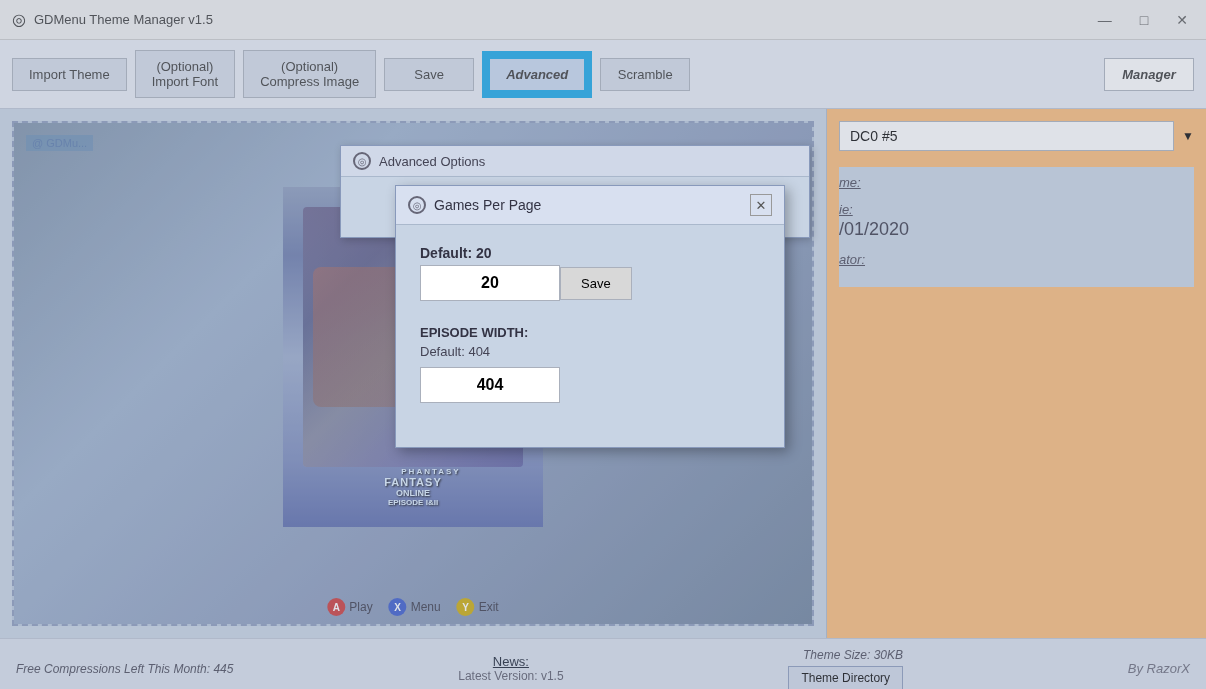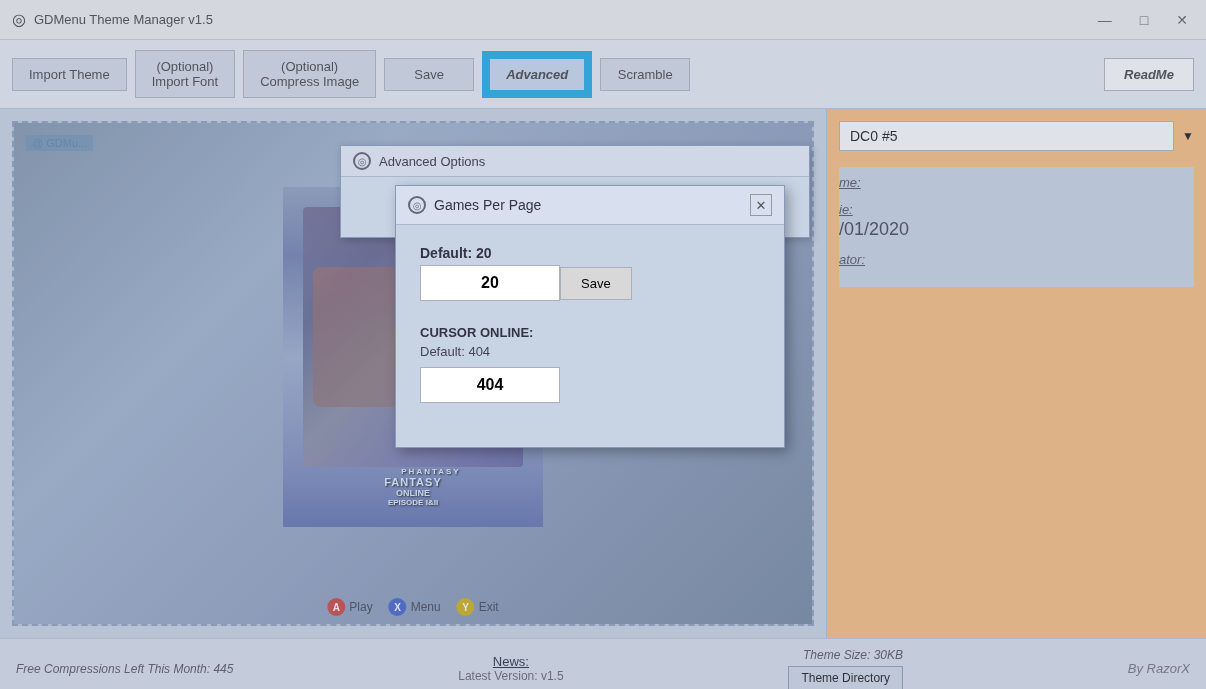--- a/index.html
+++ b/index.html
@@ -403,21 +403,21 @@
   </div>
 </div>
 
 <div class="toolbar">
   <button class="toolbar-btn" style="white-space: pre-line;">Import Theme</button>
   <button class="toolbar-btn" style="white-space: pre-line;">(Optional)<br>Import Font</button>
   <button class="toolbar-btn" style="white-space: pre-line;">(Optional)<br>Compress Image</button>
   <button class="toolbar-btn">Save</button>
   <button class="toolbar-btn active">Advanced</button>
   <button class="toolbar-btn">Scramble</button>
-  <button class="toolbar-btn white-bg" style="margin-left: auto;">ReadMe</button>
+  <button class="toolbar-btn white-bg" style="margin-left: auto;">Manager</button>
 </div>
 
 <div class="main-content">
 
   <div class="preview-panel">
     <div class="preview-frame">
       <div class="preview-image-placeholder">
         <span class="preview-overlay-text">@ GDMu...</span>
         <div class="preview-game-art">
 
@@ -515,20 +515,20 @@
 
     <div class="dialog-section">
       <div class="dialog-section-title">Default: 20</div>
       <div class="dialog-input-row">
         <input class="dialog-input" type="text" value="20" style="">
         <button class="dialog-save-btn">Save</button>
       </div>
     </div>
 
     <div class="dialog-section">
-      <div class="dialog-section-title" style="font-size:13px;font-weight:bold;">CURSOR ONLINE:</div>
+      <div class="dialog-section-title" style="font-size:13px;font-weight:bold;">EPISODE WIDTH:</div>
       <div class="dialog-section-default">Default: 404</div>
       <div class="dialog-input-row">
         <input class="dialog-input" type="text" value="404" style="">
       </div>
     </div>
   </div>
 </div>
 
 </body></html>

